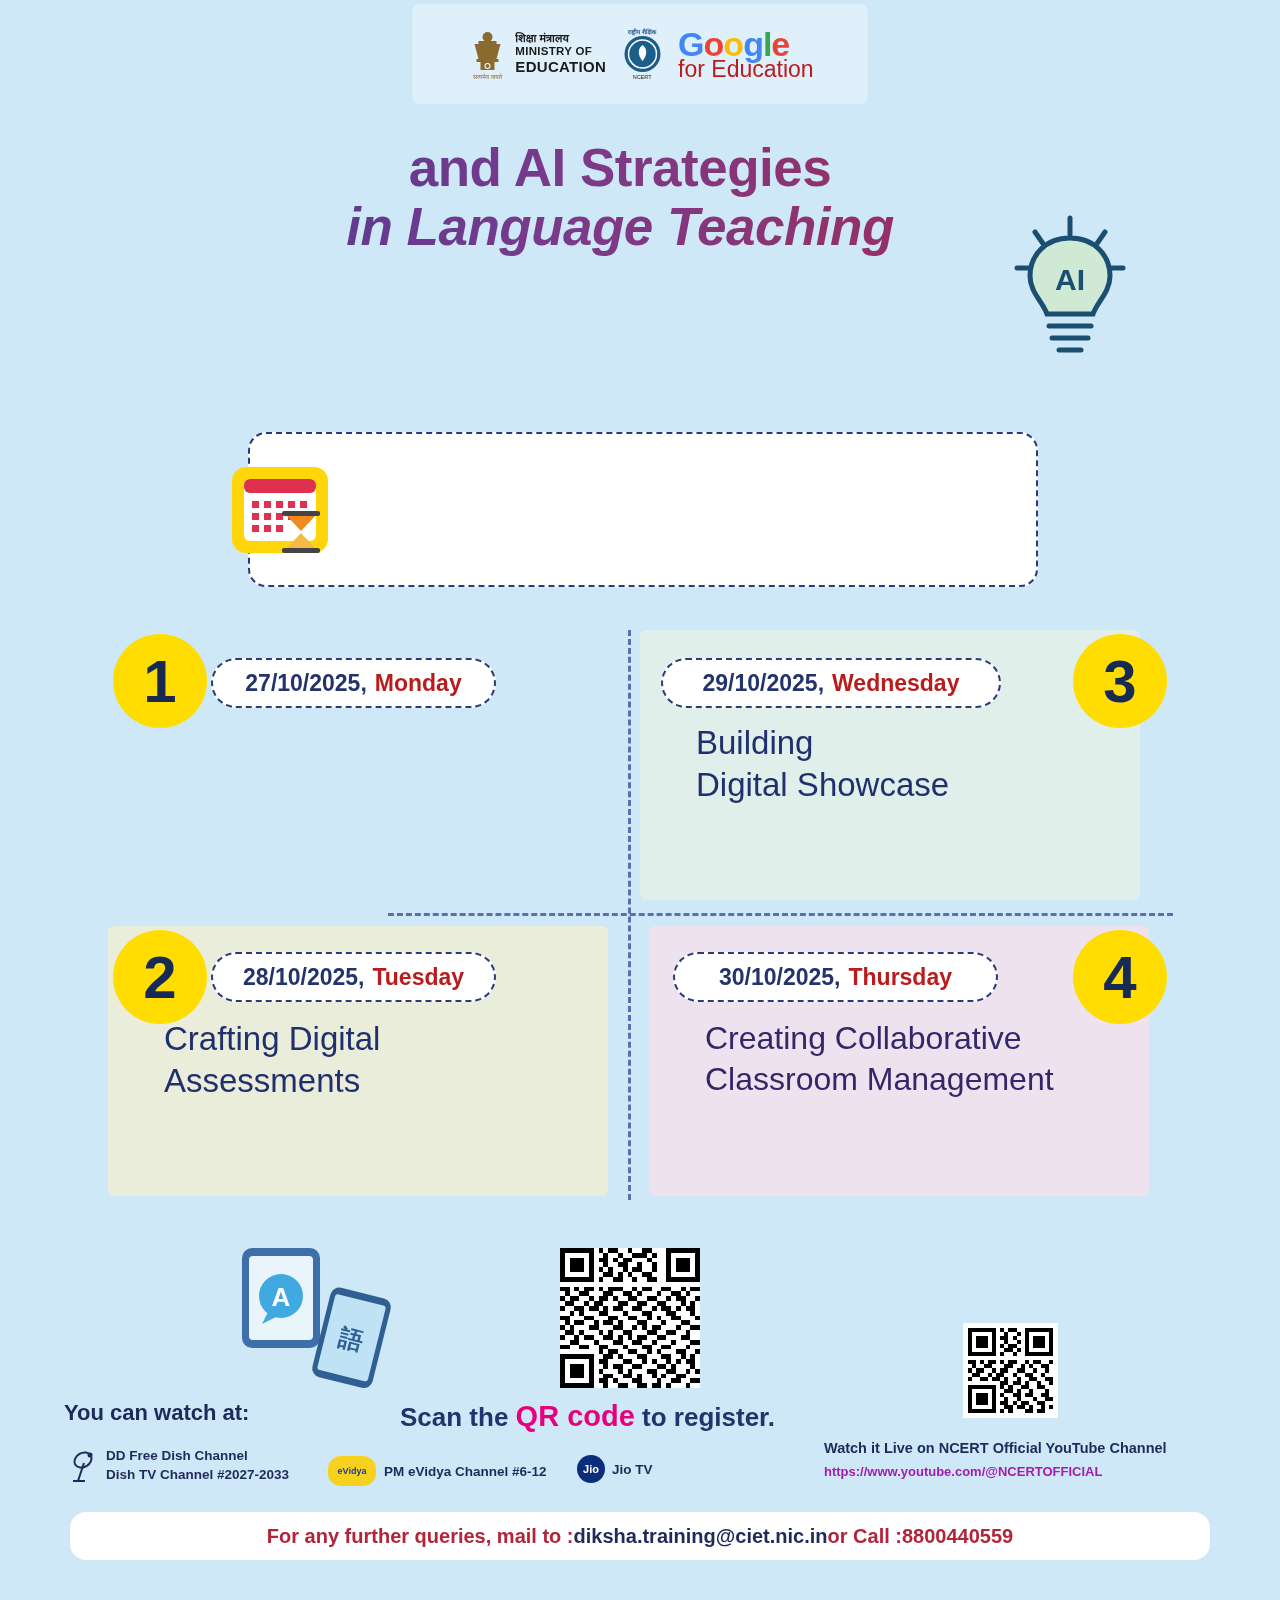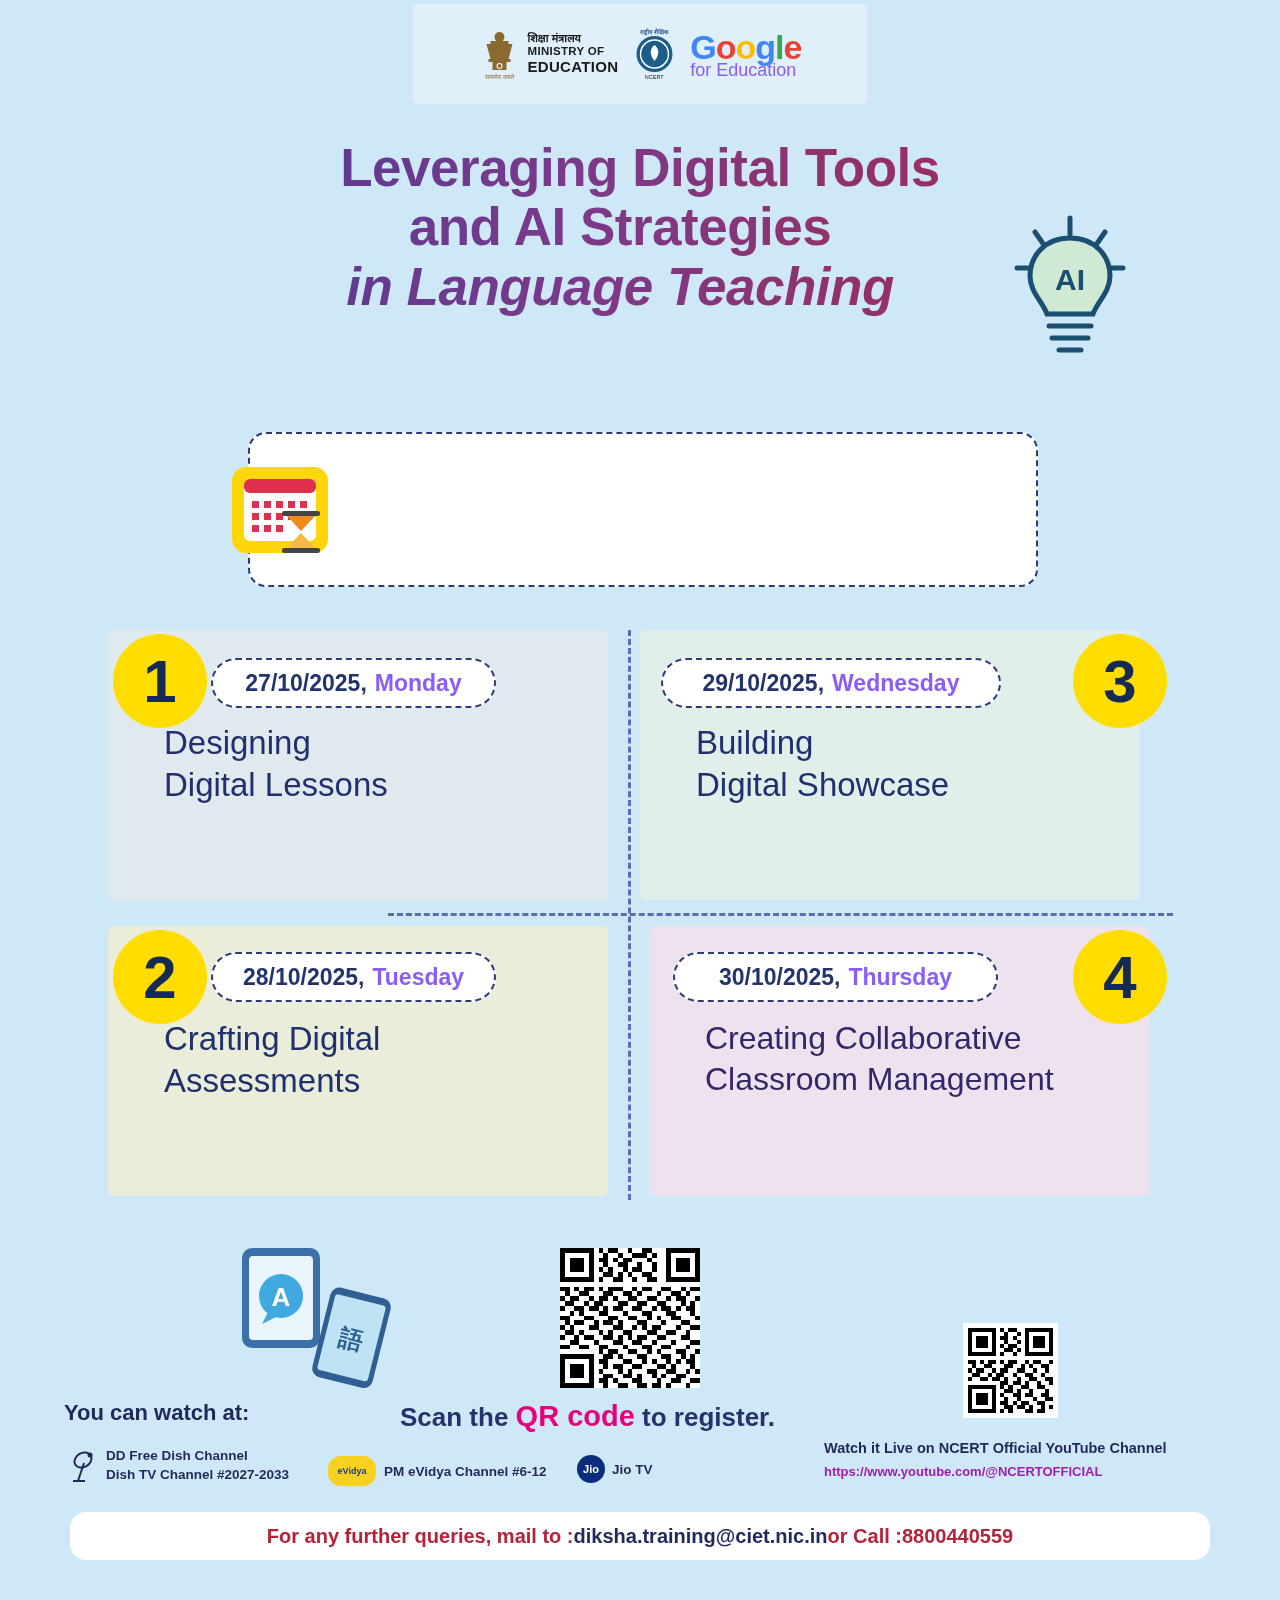--- a/index.html
+++ b/index.html
@@ -55,21 +55,21 @@
     width: 36px; height: 36px; border-radius: 50%;
     background: #1b5e8a;
     display: flex; align-items: center; justify-content: center;
     color: #fff; font-size: 9px;
   }
   .ncert-bottom { font-size: 5.5px; color: #1b1b1b; text-align: center; line-height: 1.15; margin-top: 2px;}
 
   .google-logo { line-height: 1; text-align: left; }
   .g-word { font-size: 34px; font-weight: bold; letter-spacing: -1px; }
   .g-b { color: #4285F4; } .g-r { color: #EA4335; } .g-y { color: #FBBC05; } .g-g { color: #34A853; }
-  .g-sub { font-size: 18px; color: #8b5cf6; margin-top: -3px; }
+  .g-sub { font-size: 23px; color: #b91c1c; margin-top: -3px; }
 
   
   .title-block {
     position: absolute;
     top: 138px;
     left: 0; right: 0;
     text-align: center;
   }
   .title-line {
     font-size: 53px;
@@ -193,21 +193,21 @@
     align-items: center;
     justify-content: center;
     gap: 8px;
     font-size: 23px;
     font-weight: bold;
     color: #23336b;
     box-sizing: border-box;
     z-index: 3;
     padding: 0 18px;
   }
-  .pill .dayname { color: #8b5cf6; text-align: center; }
+  .pill .dayname { color: #b91c1c; text-align: center; }
   .pill.p1 { left: 103px;  top: 28px;  width: 285px; }
   .pill.p2 { left: 103px;  top: 322px; width: 285px; }
   .pill.p3 { left: 553px;  top: 28px;  width: 340px; }
   .pill.p4 { left: 565px;  top: 322px; width: 325px; }
 
   
   .devices {
     position: absolute;
     left: 232px; top: 1240px;
     width: 170px; height: 160px;
@@ -334,21 +334,20 @@
     <div class="ncert-bottom">NCERT</div>
   </div>
 
   <div class="google-logo">
     <div class="g-word"><span class="g-b">G</span><span class="g-r">o</span><span class="g-y">o</span><span class="g-b">g</span><span class="g-g">l</span><span class="g-r">e</span></div>
     <div class="g-sub">for Education</div>
   </div>
 </div>
 
 <div class="title-block">
-  <div class="title-line l1">Leveraging Digital Tools</div>
   <div class="title-line l2">and AI Strategies</div>
   <div class="title-line l3">in Language Teaching</div>
 
   <svg class="bulb" viewBox="0 0 150 160">
     <g stroke="#1b4f72" stroke-width="5" stroke-linecap="round">
       <line x1="75" y1="8" x2="75" y2="24"></line>
       <line x1="40" y1="22" x2="49" y2="35"></line>
       <line x1="110" y1="22" x2="101" y2="35"></line>
       <line x1="22" y1="58" x2="38" y2="58"></line>
       <line x1="128" y1="58" x2="112" y2="58"></line>
@@ -388,24 +387,20 @@
       <rect x="58" y="50" width="38" height="5" rx="2" fill="#444"></rect>
       <rect x="58" y="87" width="38" height="5" rx="2" fill="#444"></rect>
     </g>
   </svg>
 </div>
 
 <div class="grid">
   <div class="v-divider"></div>
   <div class="h-divider"></div>
 
-  <div class="card c1">
-    <div class="card-title">Designing
-Digital Lessons</div>
-  </div>
   <div class="card c2">
     <div class="card-title">Crafting Digital
 Assessments</div>
   </div>
   <div class="card c3">
     <div class="card-title">Building
 Digital Showcase</div>
   </div>
   <div class="card c4">
     <div class="card-title">Creating Collaborative

